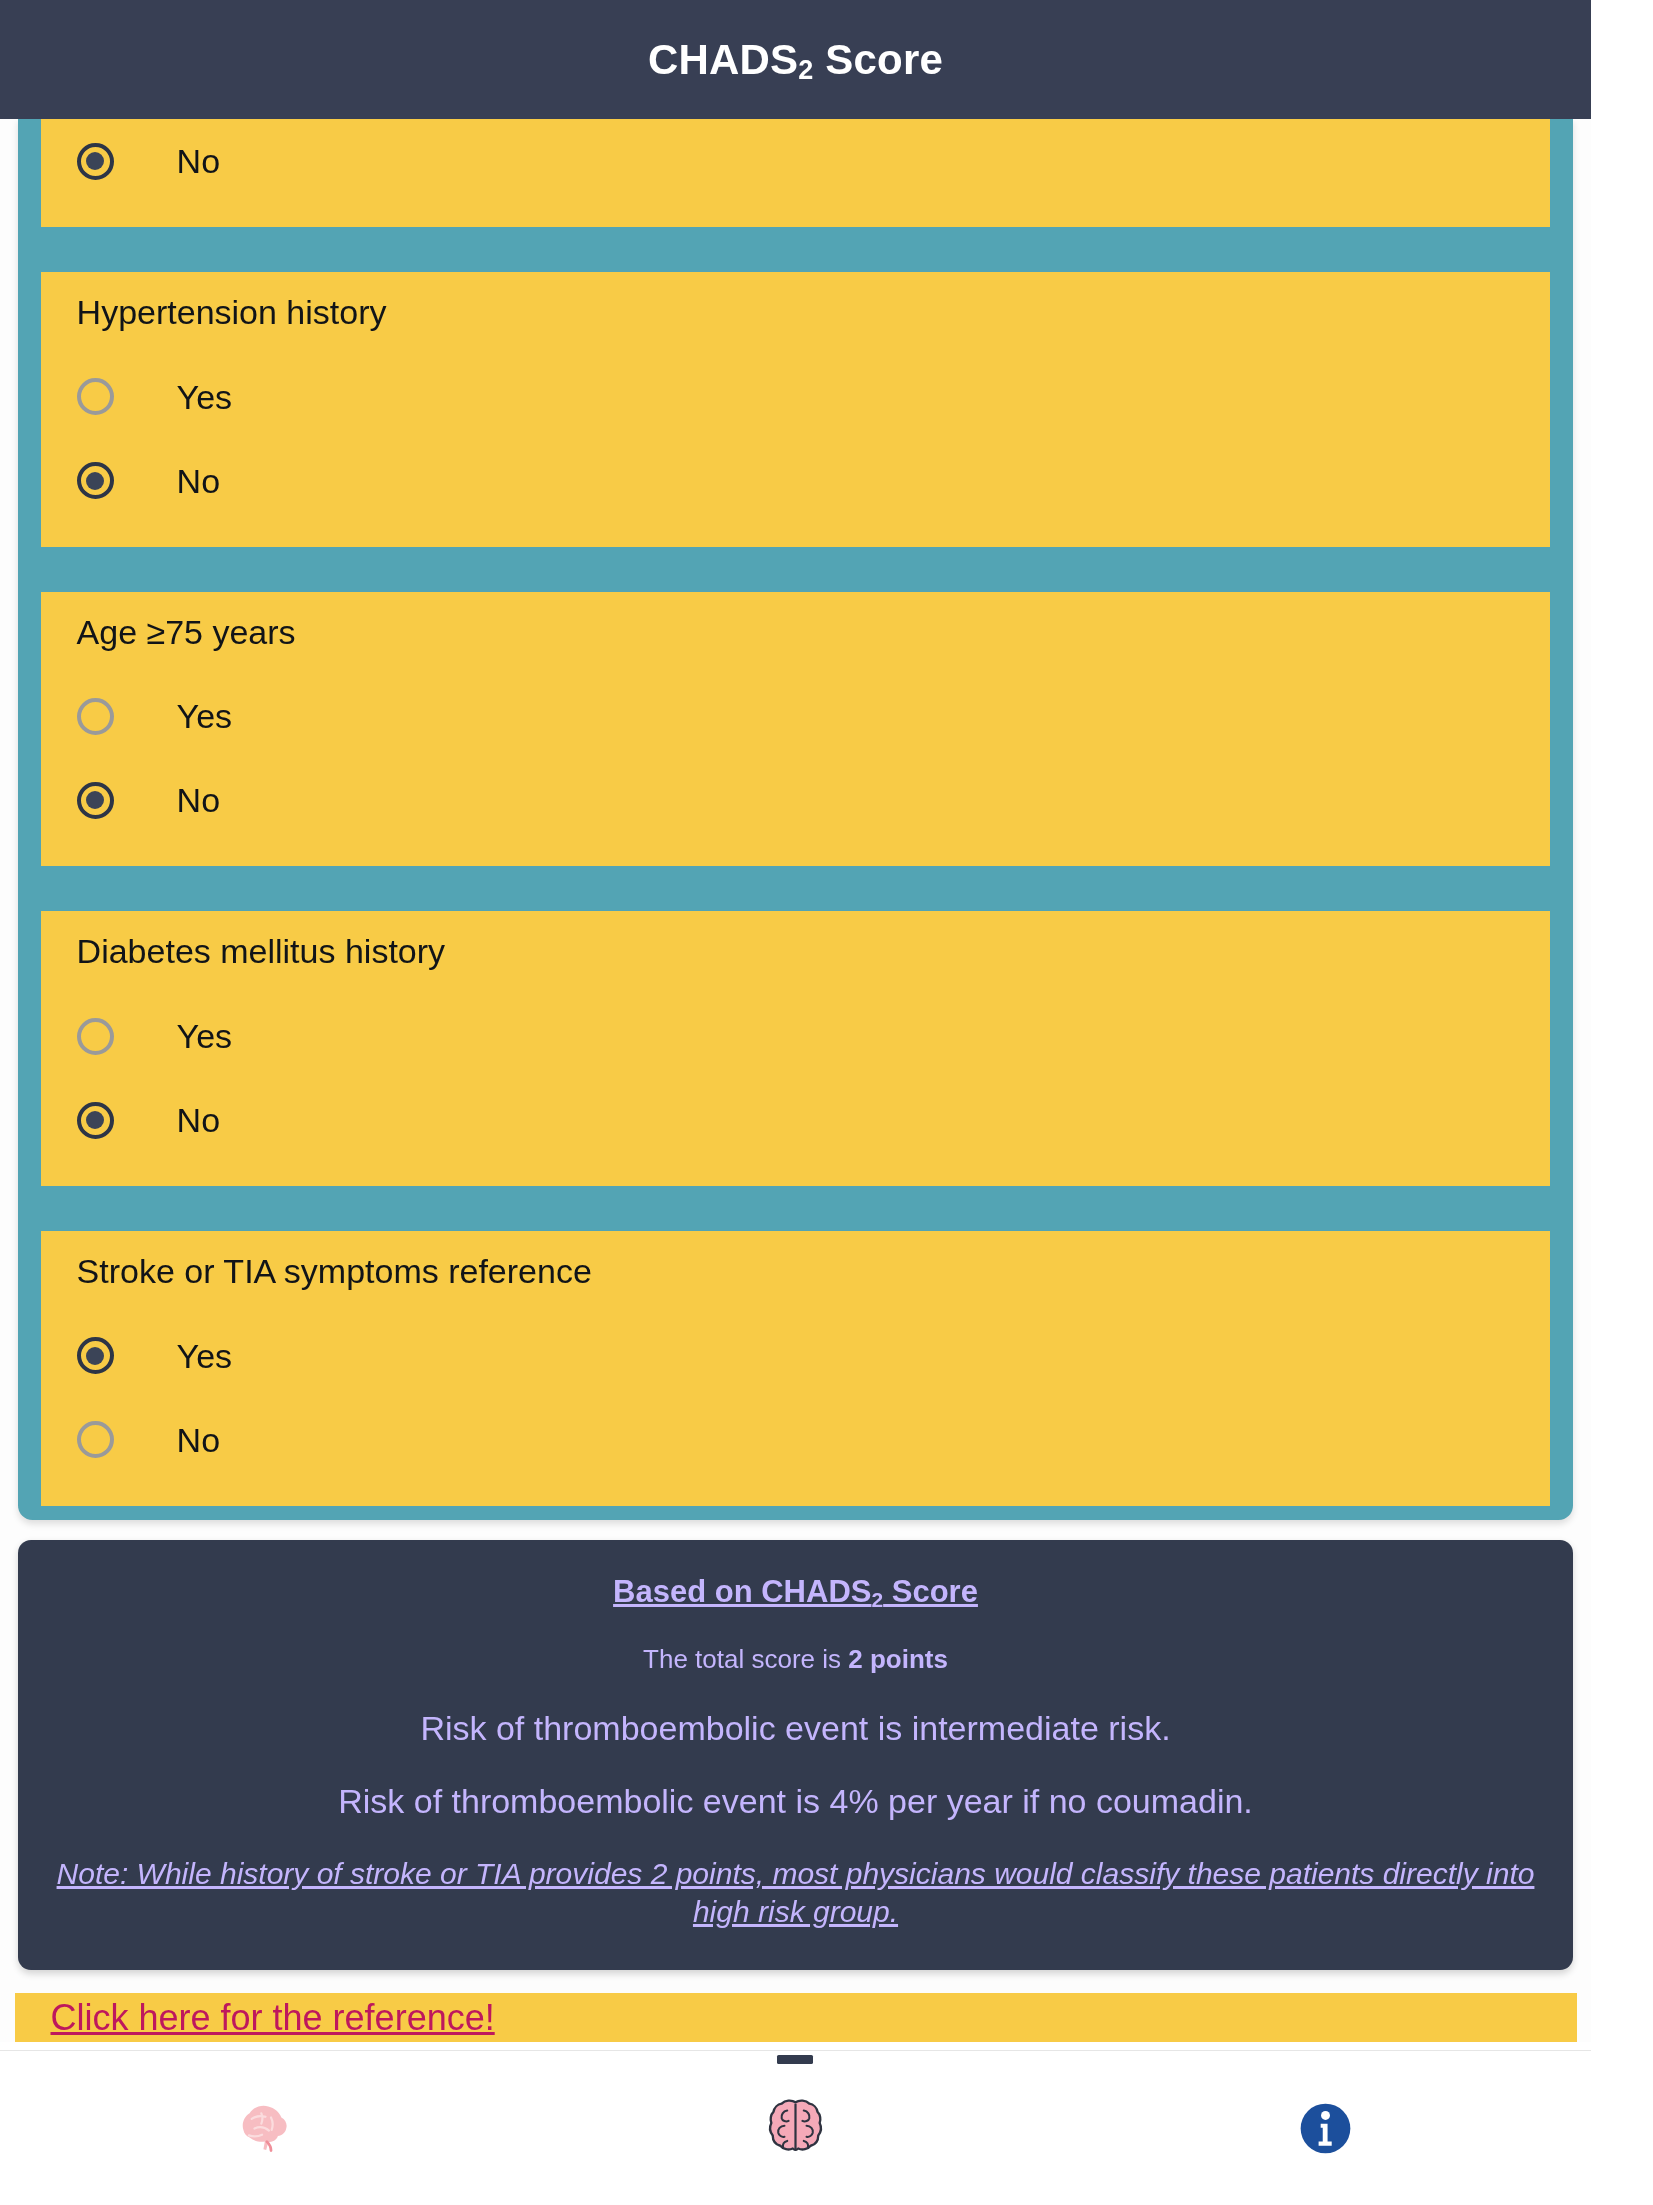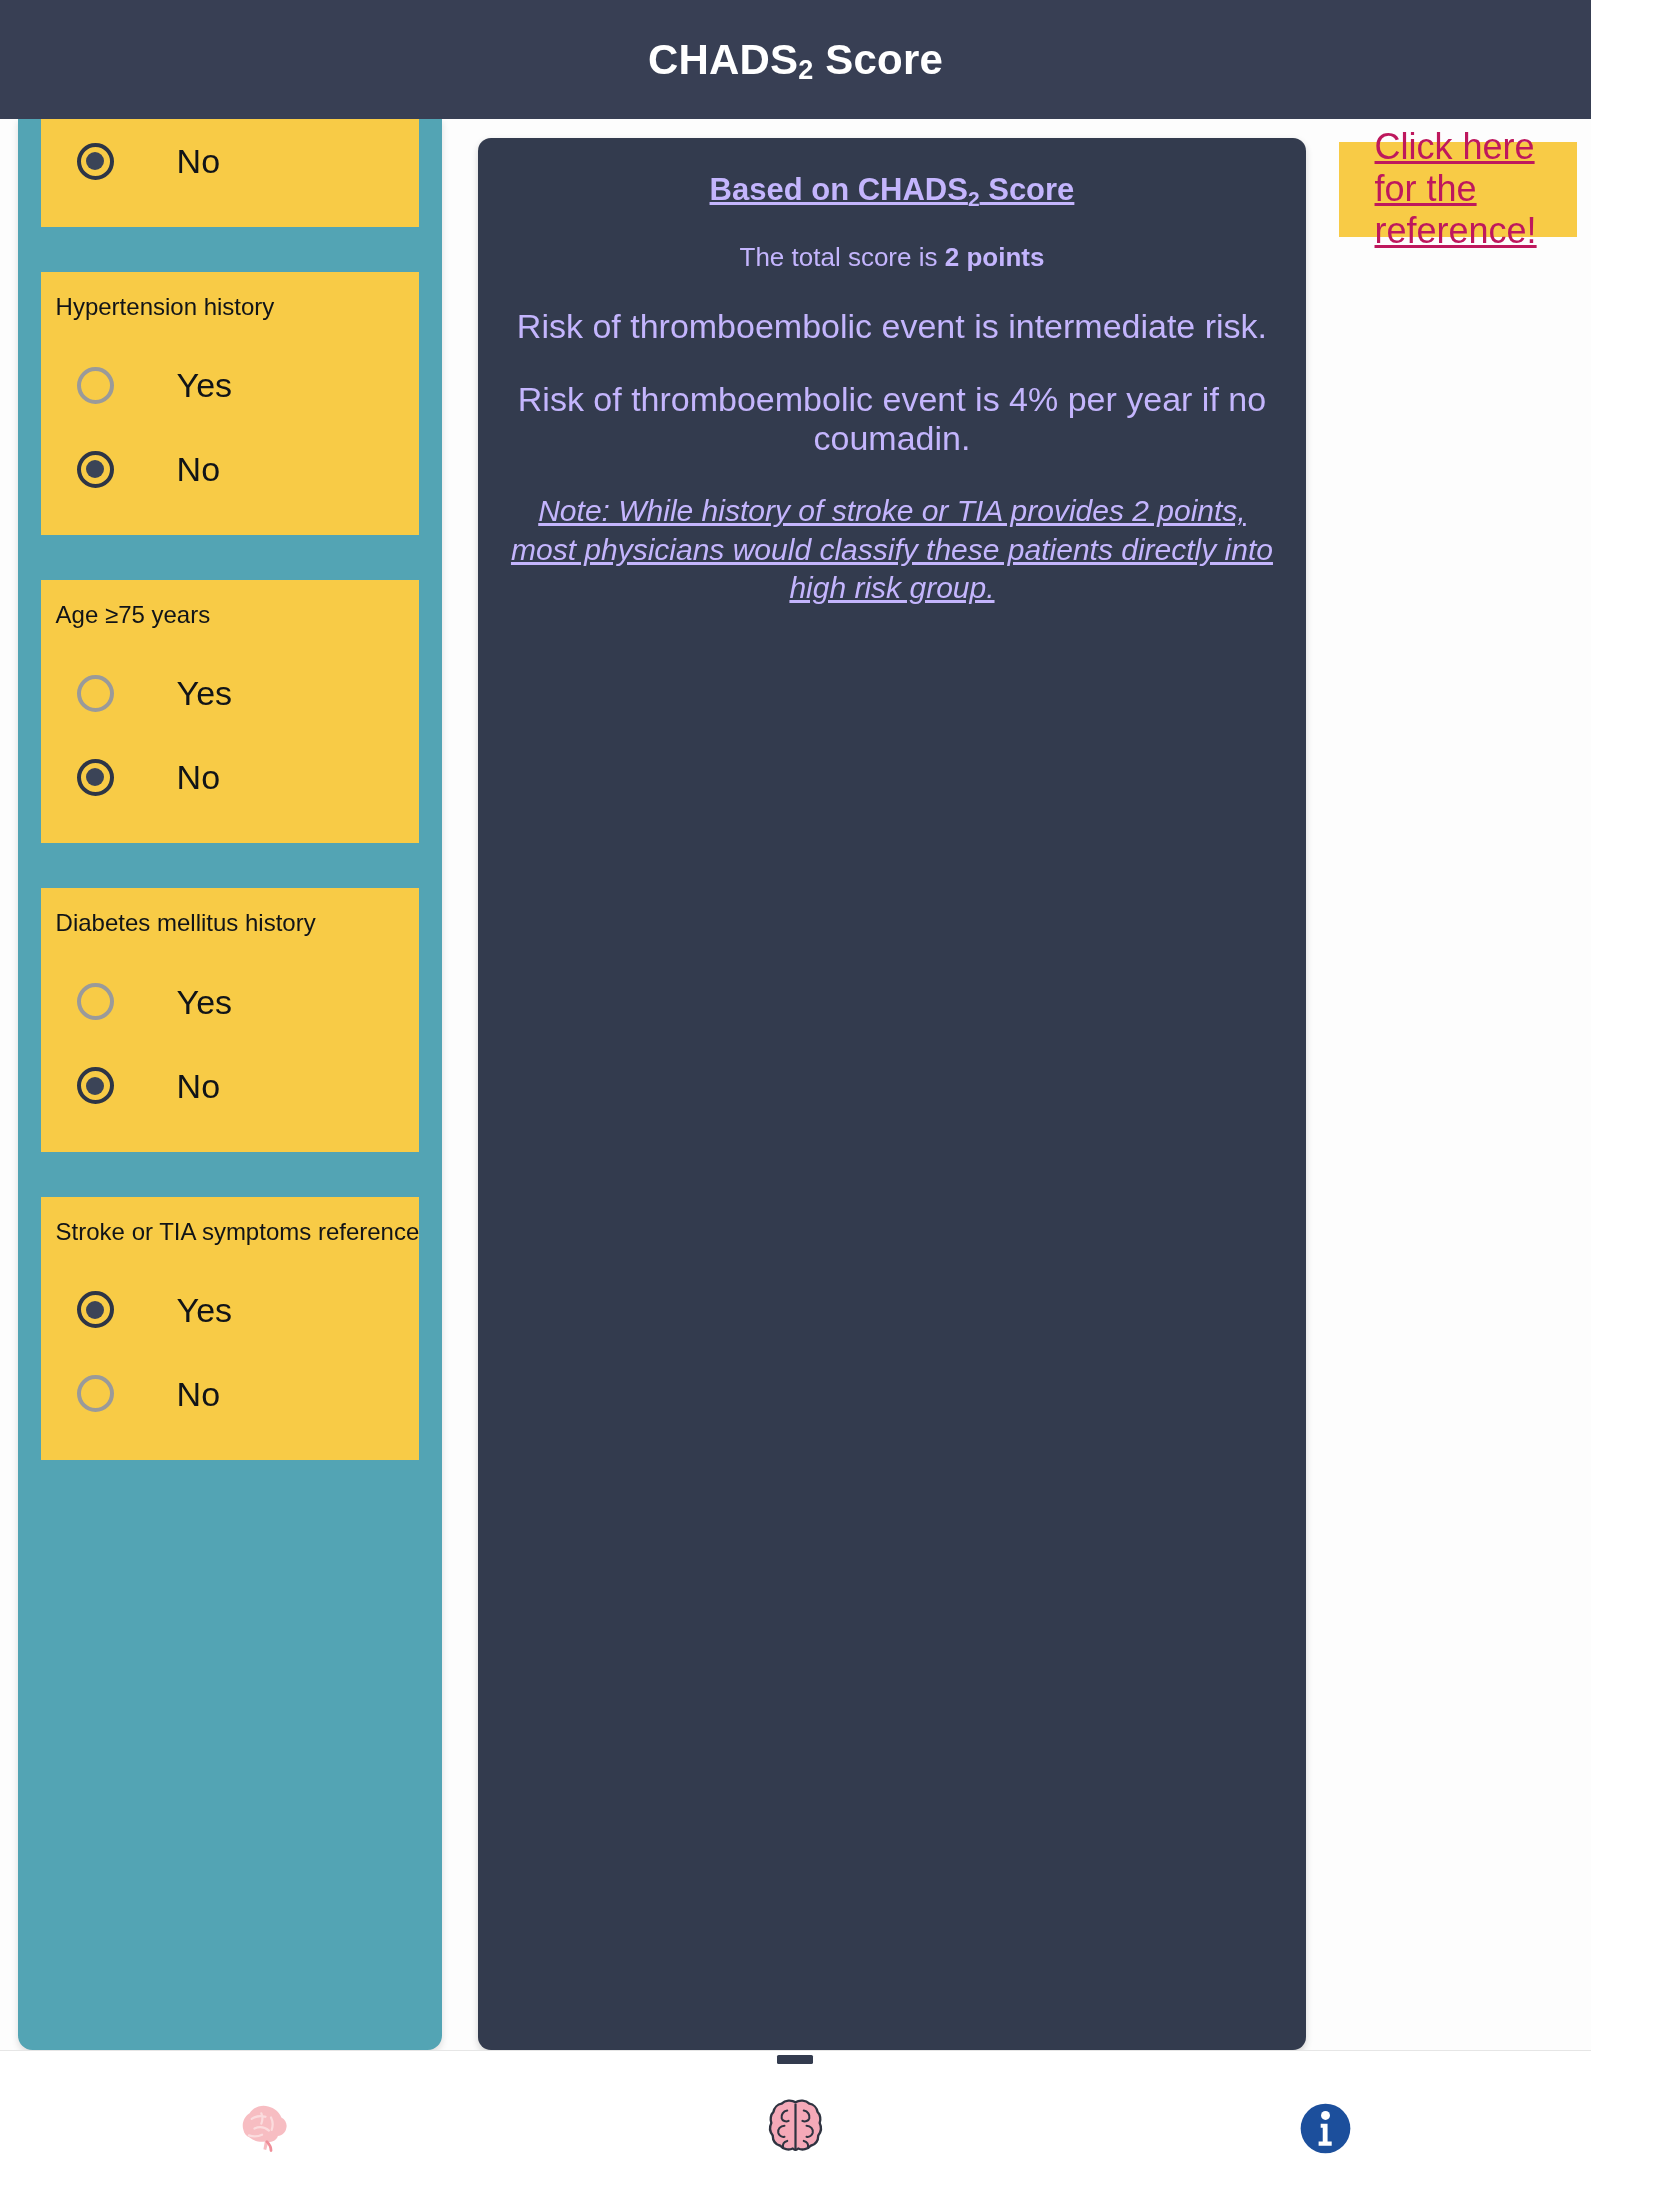--- a/index.html
+++ b/index.html
@@ -40,21 +40,21 @@
     font-size: 27px;
     vertical-align: baseline;
     position: relative;
     top: 5.7px;
   }
 
   
   .scroll-body {
     flex: 1 1 auto;
     display: flex;
-    flex-direction: row;
+    flex-direction: column;
     background: #fdfdfd;
     overflow: hidden;
   }
 
   
   .quiz-container {
     margin: 0 18px 0 18px;
     background: #53a4b4;
     border-radius: 14.5px;
     border-top-left-radius: 0;
@@ -67,23 +67,23 @@
 
   .q-card {
     background: #f8cb46;
     margin: 0 22.6px 0 22.6px;
     padding: 21px 0 24px 0;
   }
   .q-card.partial { padding-top: 0; }
   .q-gap { height: 45px; }
 
   .q-label {
-    font-size: 24px;
+    font-size: 34px;
     color: #111418;
-    padding: 0 0 0 15px;
+    padding: 0 0 0 36px;
     line-height: 1.15;
     white-space: nowrap;
   }
 
   .option-row {
     display: flex;
     align-items: center;
     padding: 0 0 0 36px;
     height: 84px;
   }

